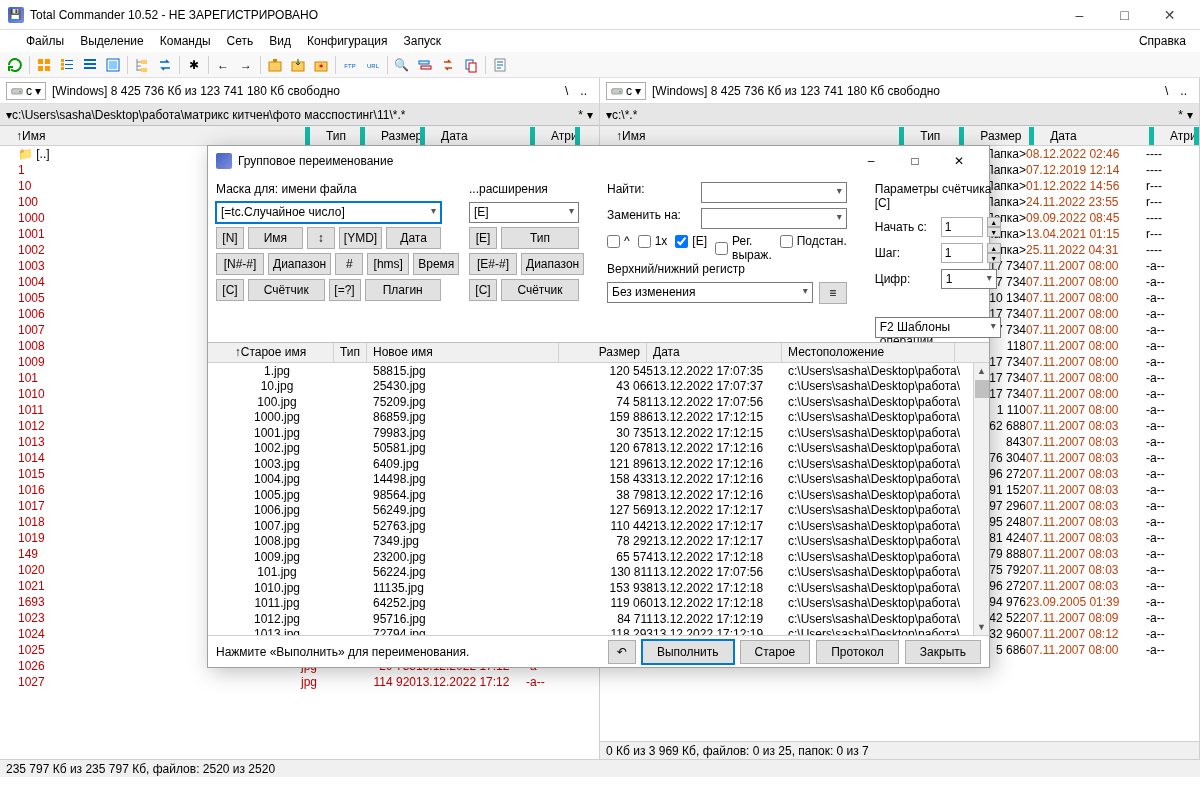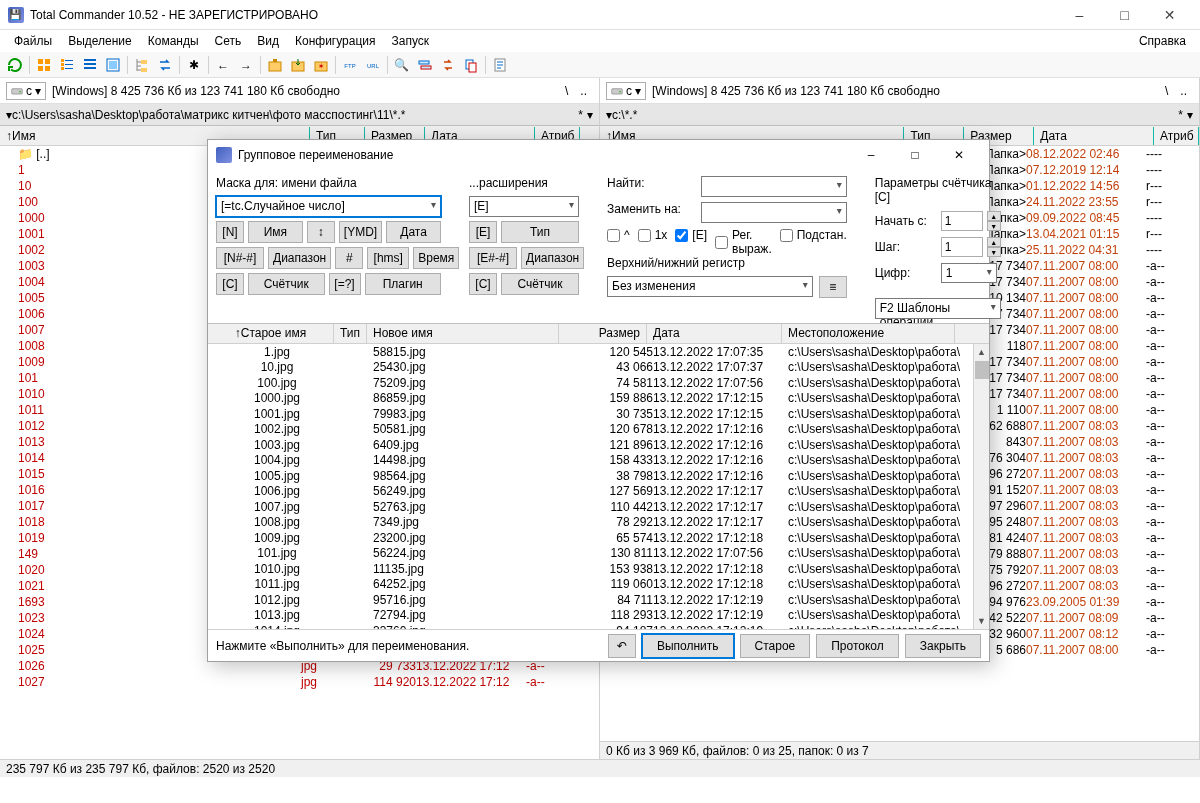--- a/index.html
+++ b/index.html
@@ -4,62 +4,62 @@
 <style>
 * { box-sizing: border-box; margin: 0; padding: 0; font-family: "Segoe UI", Tahoma, sans-serif; }
 body { background: #fff; font-size: 12px; color: #000; width: 1200px; height: 803px; overflow: hidden; position: relative; }
 
 .titlebar { height: 30px; background: #fff; display: flex; align-items: center; padding: 0 8px; border-bottom: 1px solid #e0e0e0; }
 .titlebar .icon { width: 16px; height: 16px; background: linear-gradient(135deg,#4060c0,#8090e0); border-radius: 2px; margin-right: 6px; display:flex;align-items:center;justify-content:center;color:#fff;font-size:10px; }
 .titlebar .title { flex: 1; font-size: 12px; color: #000; }
 .titlebar .winbtns { display: flex; }
 .titlebar .winbtn { width: 45px; height: 28px; display: flex; align-items: center; justify-content: center; color: #444; font-size: 14px; }
 
-.menubar { height: 22px; display: flex; align-items: center; padding: 0 6px; background: #fff; }
+.menubar { height: 22px; display: flex; align-items: center; padding: 0 6px; background: #fff; margin-left: 12px; }
 .menubar .menu { padding: 2px 8px; }
 .menubar .spacer { flex: 1; }
 
 .toolbar { height: 26px; display: flex; align-items: center; padding: 2px 4px; background: #f8f8f8; border-bottom: 1px solid #e0e0e0; gap: 1px; }
 .tbtn { width: 22px; height: 22px; display: flex; align-items: center; justify-content: center; border: 1px solid transparent; }
 .tsep { width: 1px; height: 18px; background: #d0d0d0; margin: 0 2px; }
 
 .drivebar { height: 26px; display: flex; align-items: center; padding: 2px 6px; background: #fff; border-bottom: 1px solid #e0e0e0; }
 .drivesel { border: 1px solid #adadad; padding: 1px 4px; margin-right: 6px; background:#fff; display:flex;align-items:center;gap:3px;}
 .drivesel svg{width:12px;height:12px;}
 .driveinfo { font-size: 12px; }
 .rootbtn { padding: 0 6px; }
 
 .pathbar { height: 22px; background: #e6e6e6; display: flex; align-items: center; padding: 0 6px; font-size: 12px; border-bottom: 1px solid #c0c0c0; }
 .pathbar .star { margin-left: auto; padding: 0 4px; }
 
 .panels { display: flex; height: calc(803px - 30px - 22px - 26px - 26px - 18px); }
 .panel { width: 50%; display: flex; flex-direction: column; border-right: 1px solid #d0d0d0; }
 .colhead { display: flex; background: #f0f0f0; border-bottom: 1px solid #d0d0d0; height: 20px; align-items: center; font-size: 12px; }
-.colhead .ch { padding: 2px 6px; border-right: 1px solid #14b8a6; overflow:hidden;white-space:nowrap; }
+.colhead .ch { padding: 2px 16px; border-right: 5px solid #14b8a6; overflow:hidden;white-space:nowrap; }
 .filelist { flex: 1; overflow: hidden; background: #fff; }
 .row { display: flex; height: 16px; align-items: center; padding: 0 6px; font-size: 12px; white-space: nowrap; }
 .row .fname { color: #c00000; width: 295px; padding-left: 12px; overflow:hidden;}
 .row .fext { width: 55px; color:#c00000;}
 .row .fsize { width: 60px; text-align: right; color:#c00000;}
 .row .fdate { width: 110px; color:#c00000;}
 .row .fattr { width: 40px; color:#c00000;}
 .row.folder .fname, .row.folder .fext, .row.folder .fsize, .row.folder .fdate, .row.folder .fattr { color: #000; }
 
 .rpanel .row .fname { color: #000; width: 290px; }
 .rpanel .row .fext { color: #000; width:60px; }
 .rpanel .row .fsize { color: #000; width:70px;}
 .rpanel .row .fdate { color: #c2410c; width:120px;}
 .rpanel .row .fattr { color: #000; }
 
 .statusbar { height: 18px; background: #f0f0f0; border-top: 1px solid #d0d0d0; padding: 0 6px; display: flex; align-items: center; font-size: 12px; }
 
 .panelstatus { height: 18px; background: #f0f0f0; border-top:1px solid #d0d0d0; padding: 0 6px; font-size: 12px; display:flex;align-items:center; }
 
 
-.dialog { position: absolute; left: 207px; top: 139px; width: 783px; height: 523px; background: #fff; border: 1px solid #a0a0a0; box-shadow: 4px 4px 20px rgba(0,0,0,0.25); display: flex; flex-direction: column; z-index: 100; }
+.dialog { position: absolute; left: 207px; top: 145px; width: 783px; height: 523px; background: #fff; border: 1px solid #a0a0a0; box-shadow: 4px 4px 20px rgba(0,0,0,0.25); display: flex; flex-direction: column; z-index: 100; }
 .dialog .dtitle { height: 30px; display: flex; align-items: center; padding: 0 8px; background:#fff; }
 .dialog .dtitle .icon { width: 16px; height: 16px; background: linear-gradient(135deg,#4060c0,#8090e0); border-radius: 2px; margin-right: 6px; }
 .dialog .dtitle .winbtns { margin-left: auto; display:flex; }
 .dialog .dtitle .winbtn { width: 44px; height: 28px; display:flex;align-items:center;justify-content:center; }
 
 .dcontrols { padding: 6px 12px 4px 8px; display:flex; gap: 28px; }
 .dcol { display: flex; flex-direction: column; gap: 4px; }
 .dcol.c1 { width: 225px; }
 .dcol.c2 { width: 110px; }
 .dcol.c3 { width: 260px; }
@@ -877,21 +877,21 @@
         <input class="cinp" value="1" style="">
         <div class="spinbtns">
             <div>▲</div>
             <div>▼</div>
           </div>
       </div>
       <div class="counterrow">
         <div class="clab">Цифр:</div>
         <div class="dinput combo" style="width:56px;height:20px"><span>1</span></div>
       </div>
-      <div class="dinput combo" style="margin-top:10px"><span>F2 Шаблоны операции</span></div>
+      <div class="dinput combo" style="margin-top:23px"><span>F2 Шаблоны операции</span></div>
     </div>
   </div>
 
   <div class="dgrid">
     <div class="dghead">
       <div class="dgh c-old">↑<span>Старое имя</span></div>
       <div class="dgh c-typ">Тип</div>
       <div class="dgh c-new">Новое имя</div>
       <div class="dgh c-siz">Размер</div>
       <div class="dgh c-dat">Дата</div>

